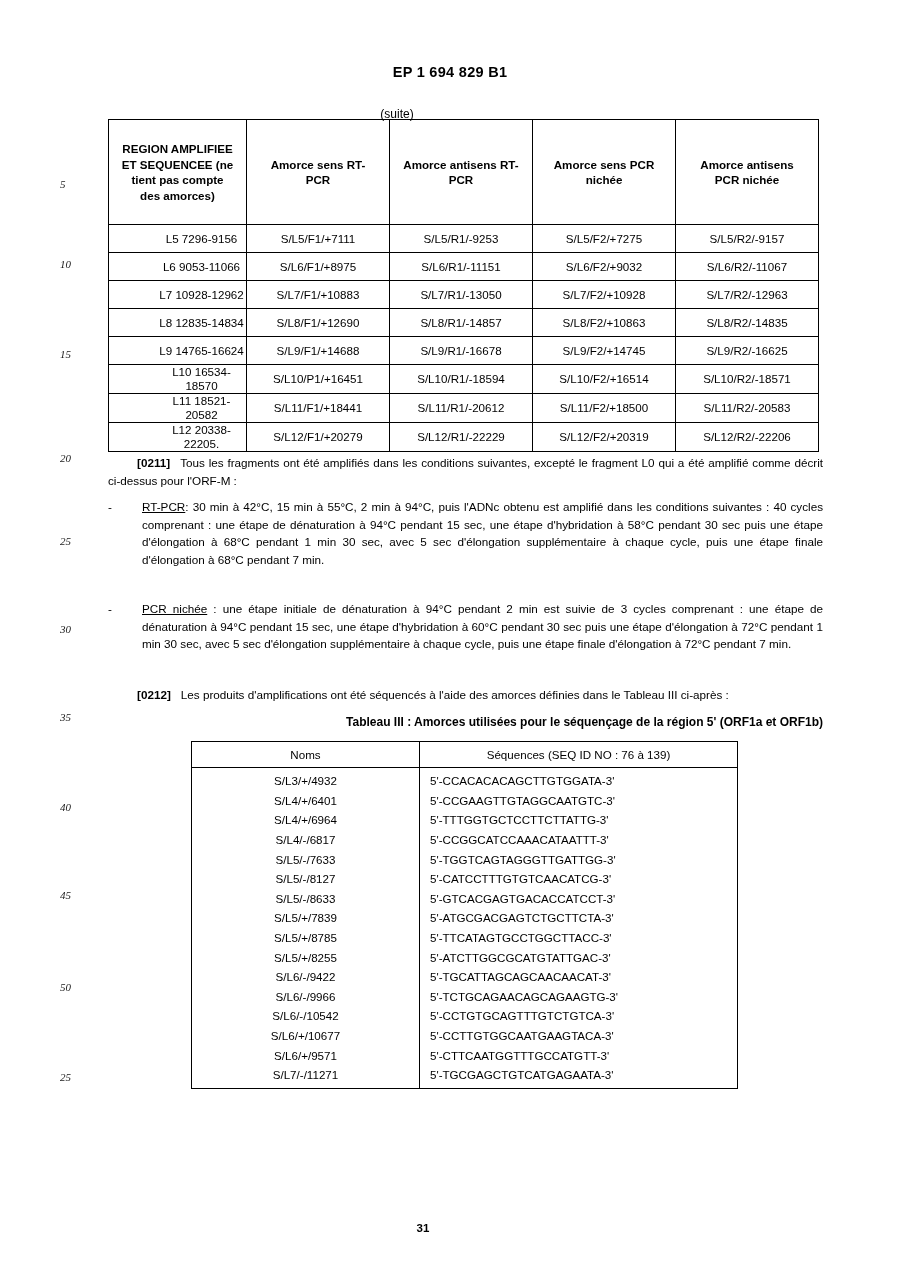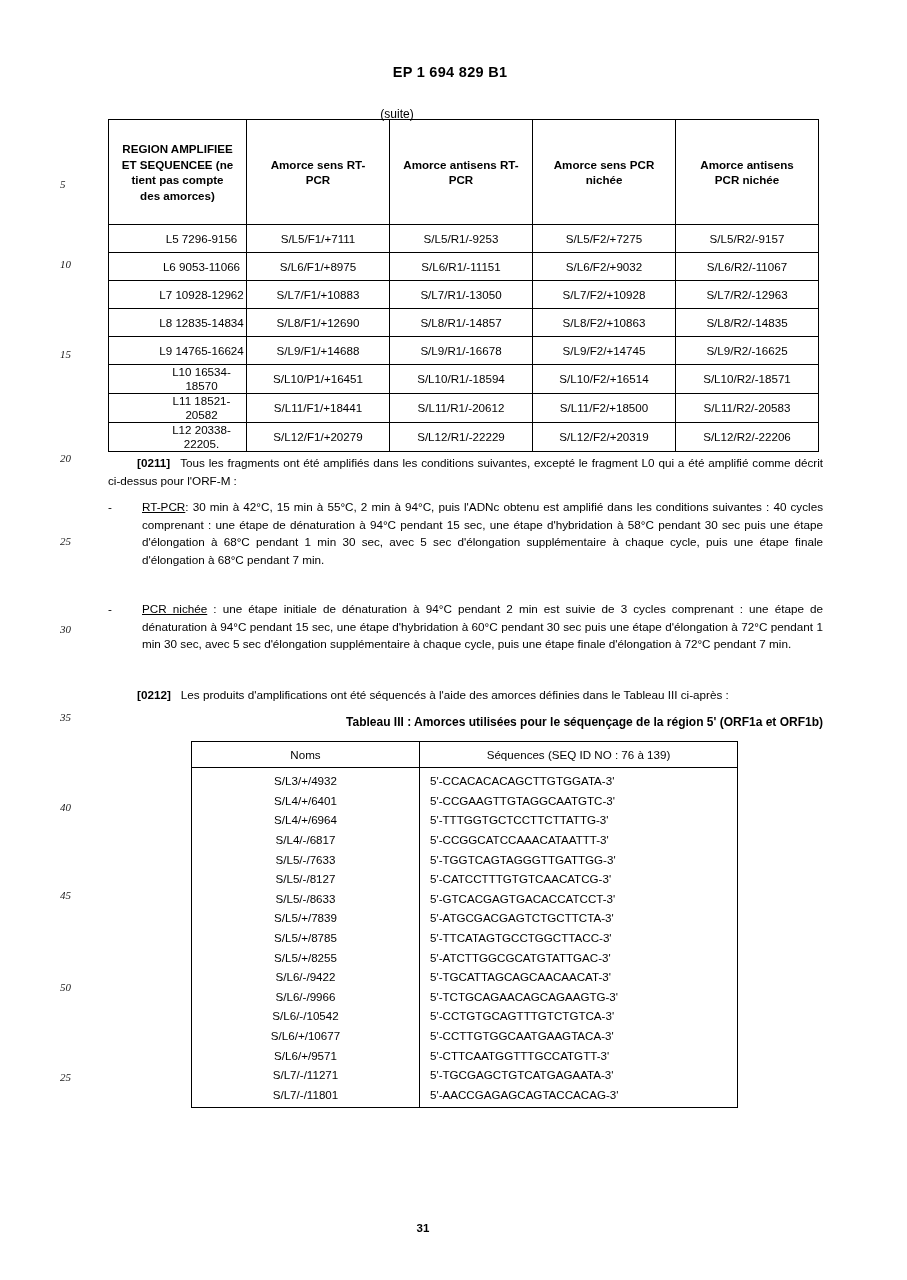--- a/index.html
+++ b/index.html
@@ -396,22 +396,18 @@
           <td class="seq-cell">5'-CCTTGTGGCAATGAAGTACA-3'</td>
         </tr>
         <tr>
           <td class="name-cell">S/L6/+/9571</td>
           <td class="seq-cell">5'-CTTCAATGGTTTGCCATGTT-3'</td>
         </tr>
         <tr>
           <td class="name-cell">S/L7/-/11271</td>
           <td class="seq-cell">5'-TGCGAGCTGTCATGAGAATA-3'</td>
         </tr>
-        <tr>
-          <td class="name-cell">S/L7/-/11801</td>
-          <td class="seq-cell">5'-AACCGAGAGCAGTACCACAG-3'</td>
-        </tr>
       </tbody>
   </table>
 
   <div id="page-number">31</div>
 
 </div>
 
 </body></html>

